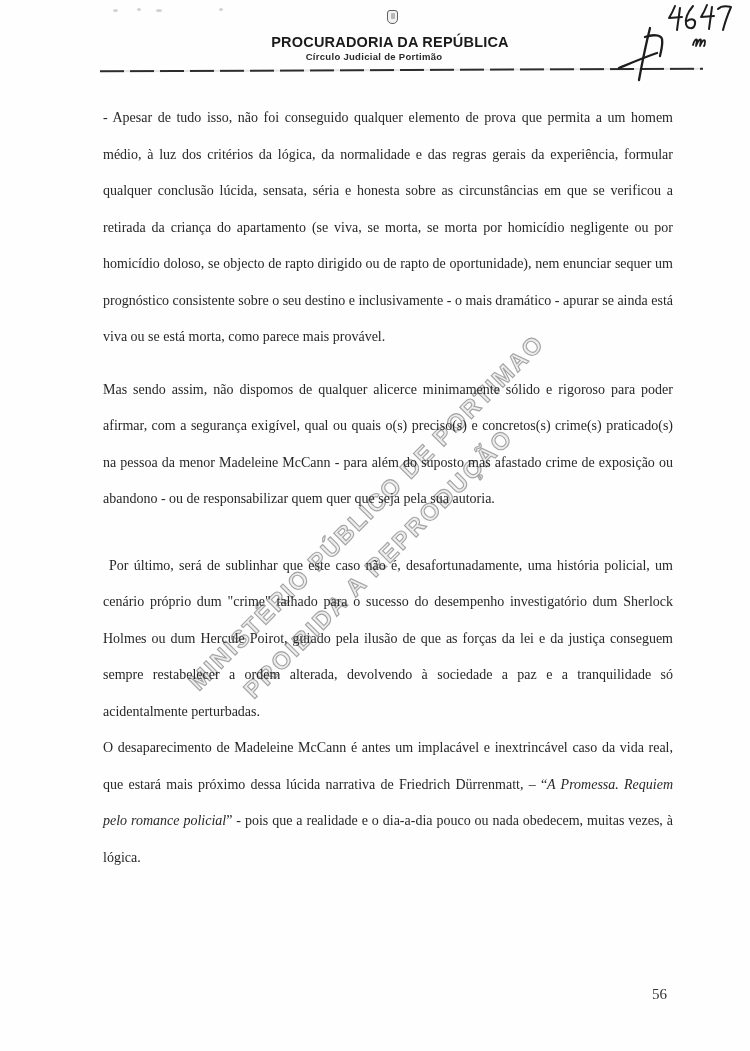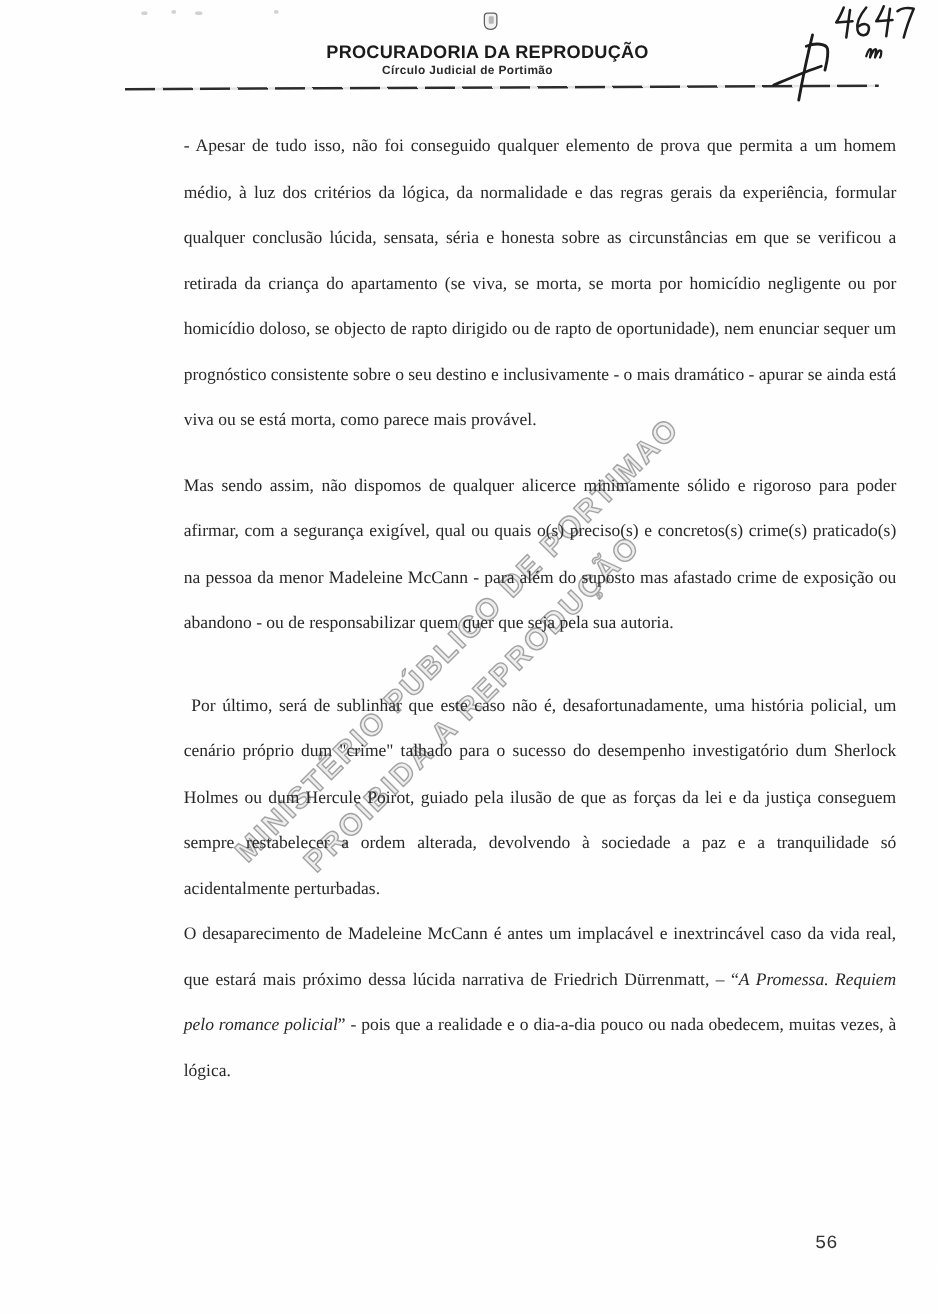--- a/index.html
+++ b/index.html
@@ -84,54 +84,52 @@
   
   .doc-text {
     position: absolute;
     left: 103px; top: 100px;
     width: 570px;
     z-index: 2;
     font-size: 14px;
     line-height: 36.5px;
     text-align: justify;
     color: #272727;
-    margin-left: 44px;
   }
   .doc-text p { margin: 0; }
   .para-1 { margin-bottom: 16px !important; }
   .para-2 { margin-bottom: 30px !important; }
   .para-3 { text-indent: 6px; margin-bottom: 0 !important; }
   .para-4 i { font-style: italic; }
 
   
   .page-number {
     position: absolute;
     left: 652px; top: 986px;
     font-size: 15px;
     color: #333333;
     z-index: 2;
-    font-family: Liberation Mono, monospace;
   }
 
   svg path { fill: none; stroke: #1d1d1d; stroke-linecap: round; stroke-linejoin: round; }
 </style>
 </head>
 <body>
 
 <div class="page">
 
   <span class="speck" style="left:113px;top:9px;width:5px;height:3px;"></span>
   <span class="speck" style="left:137px;top:8px;width:4px;height:3px;"></span>
   <span class="speck" style="left:156px;top:9px;width:6px;height:3px;"></span>
   <span class="speck" style="left:219px;top:8px;width:4px;height:3px;"></span>
 
   <div class="emblem">
       <span class="emblem-core"></span>
     </div>
-  <div class="org-name">PROCURADORIA DA REPRODUÇÃO</div>
+  <div class="org-name">PROCURADORIA DA REPÚBLICA</div>
   <div class="org-subtitle">Círculo Judicial de Portimão</div>
   <div class="header-rule"></div>
 
   <svg class="hand-number" width="70" height="52" viewBox="0 0 70 52">
 
     <path d="M9 5 C7 10 5 14 3 17 L16 16" stroke-width="2"></path>
     <path d="M14 7 L11 29" stroke-width="2"></path>
 
     <path d="M27 5 C22 11 19 18 20 23 C21 28 28 29 29 23 C30 18 25 17 21 20" stroke-width="2"></path>
 

